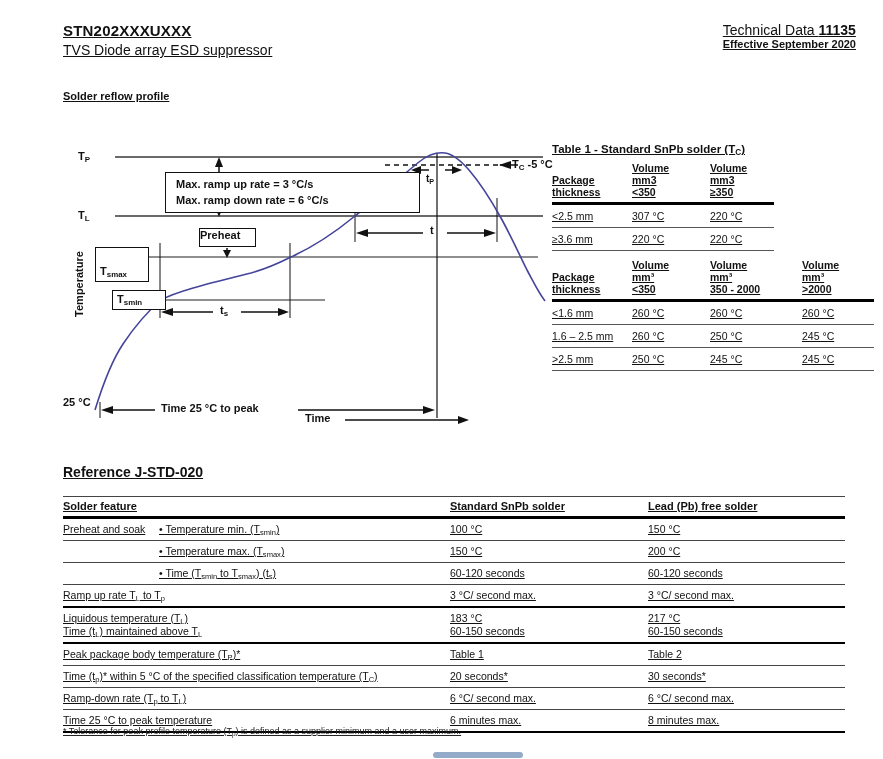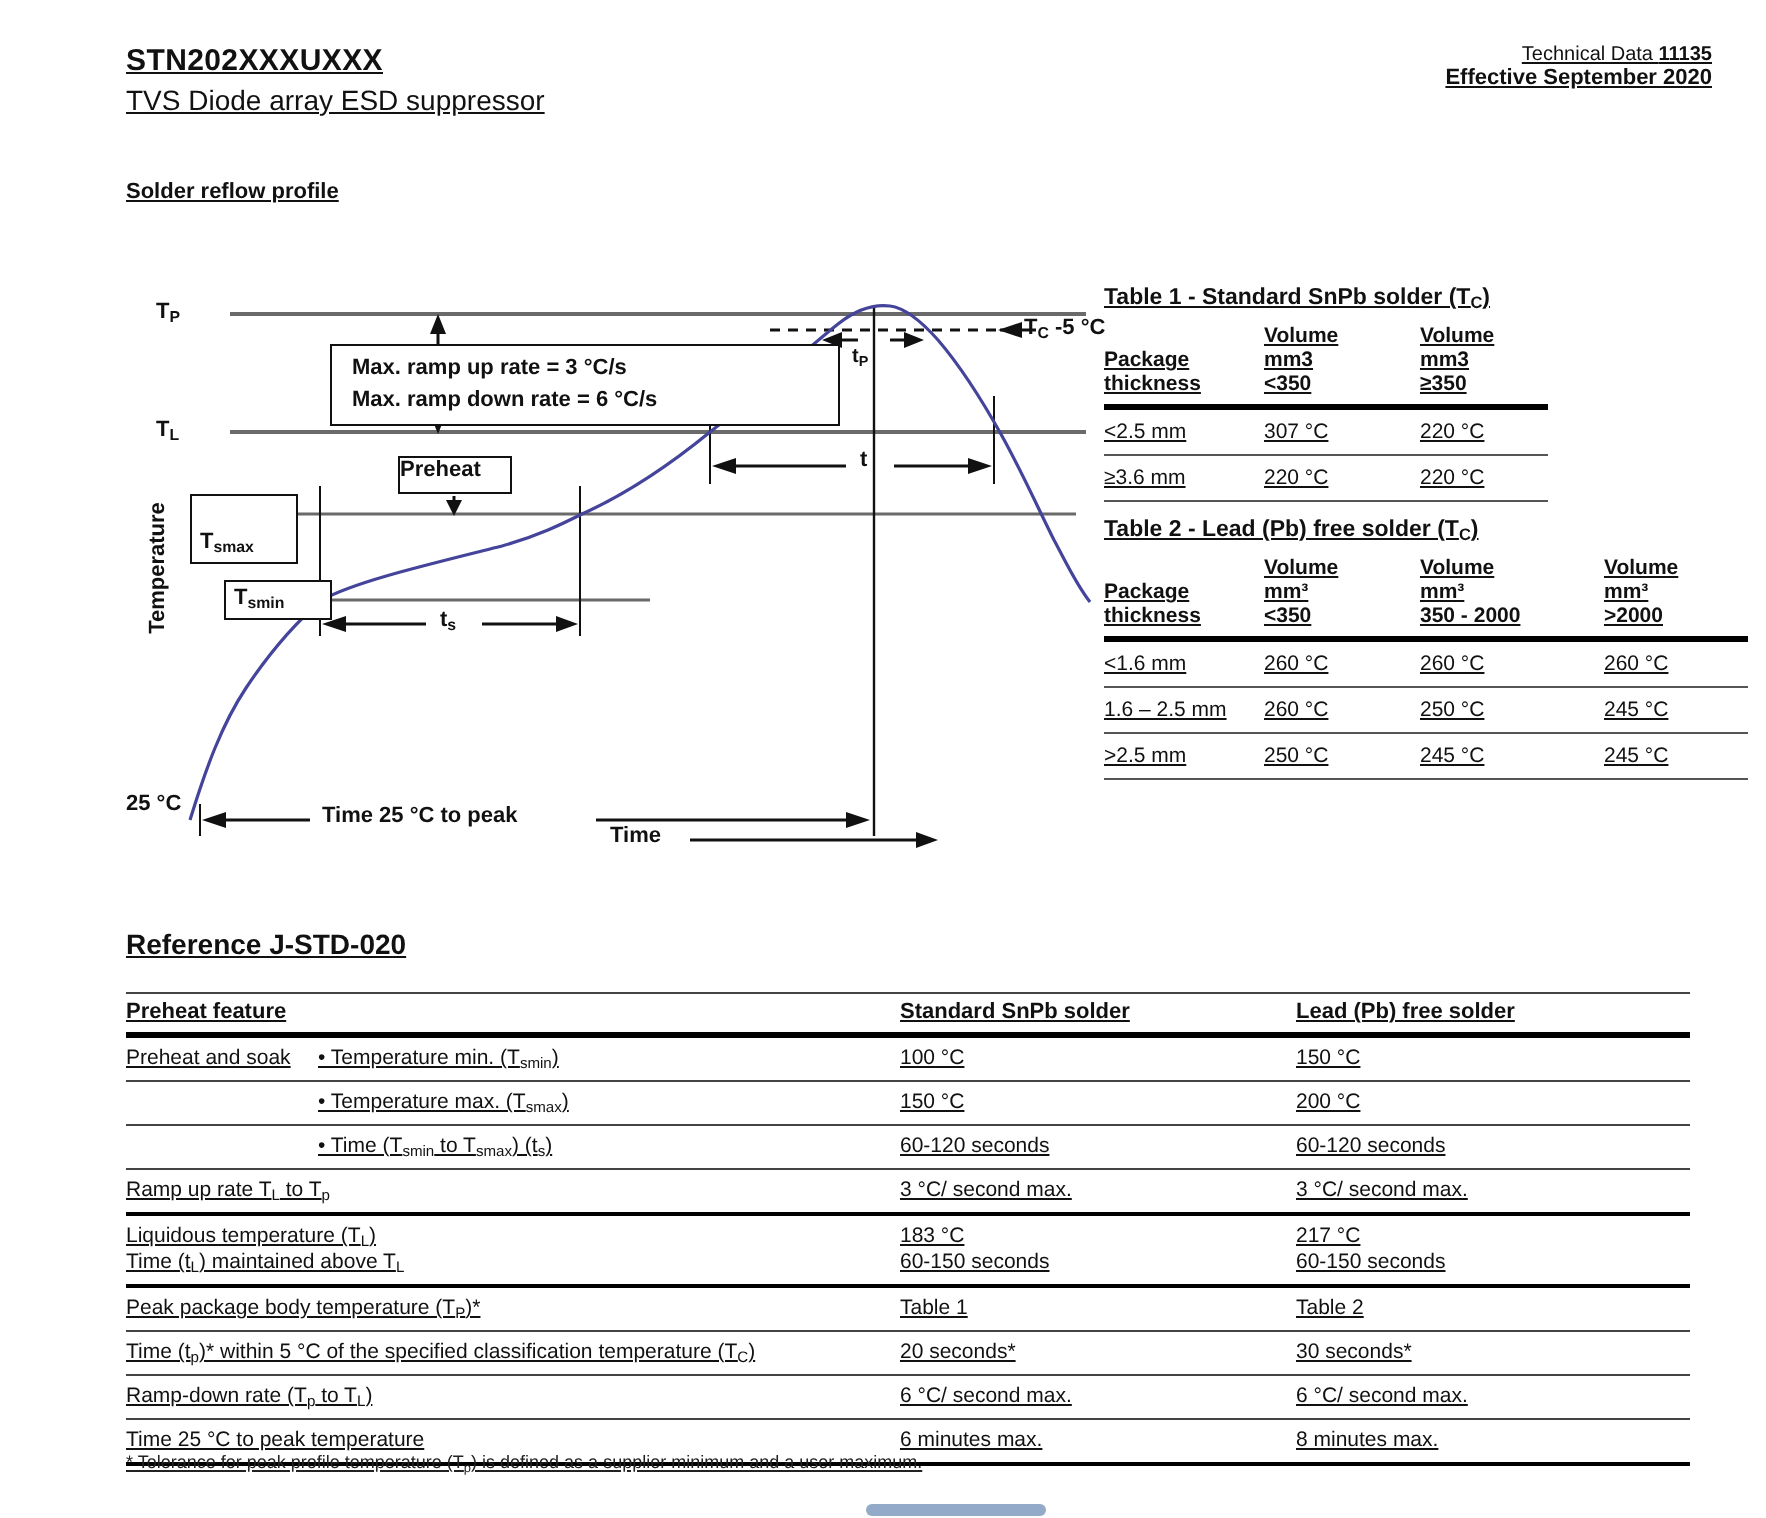--- a/index.html
+++ b/index.html
@@ -7,21 +7,21 @@
     position:relative;width:883px;height:759px;background:#ffffff;overflow:hidden;
     font-family:"Liberation Sans","DejaVu Sans",sans-serif;color:#111;
   }
   .abs{position:absolute;text-decoration:underline;}
   sub{font-size:0.72em;line-height:0;position:relative;top:0.28em;vertical-align:baseline;}
 
   
   .hdr-title{font-size:15px;font-weight:bold;letter-spacing:0.2px;}
   .hdr-sub{font-size:14px;margin-top:3px;}
   .hdr-right{text-align:right;}
-  .hdr-doc{font-size:10px;}
+  .hdr-doc{font-size:14px;text-align:center;}
   .hdr-doc b{font-weight:bold;}
   .hdr-eff{font-size:11px;font-weight:bold;margin-top:0;}
   .section-title{font-size:11px;font-weight:bold;}
 
   
   .chart{width:500px;height:300px;}
   .chart svg{position:absolute;left:0;top:0;z-index:1;}
   .chart .lbl{position:absolute;z-index:2;font-size:11px;font-weight:bold;white-space:nowrap;}
   .box{position:absolute;z-index:2;background:#fff;border:1.5px solid #111;font-size:11px;font-weight:bold;}
   .axis-y{transform:rotate(-90deg);transform-origin:center;width:120px;text-align:center;}
@@ -156,21 +156,20 @@
         <tr>
           <td>≥3.6 mm</td>
           <td>220 °C</td>
           <td>220 °C</td>
         </tr>
       </tbody>
     </table>
   </div>
 
   <div class="abs" style="left:552px;top:259px;width:325px;">
-    <div class="tbl-title">Table 2 - Lead (Pb) free solder (T<sub>C</sub>)</div>
     <table class="mini" style="width:322px;">
       <colgroup>
           <col style="width:80px">
           <col style="width:78px">
           <col style="width:92px">
           <col style="width:72px">
         </colgroup>
       <thead>
         <tr>
           <th>Package<br>thickness</th>
@@ -206,21 +205,21 @@
 
   <table class="ref abs" style="left:63px;top:496px;">
     <colgroup>
         <col style="width:96px">
         <col style="width:291px">
         <col style="width:198px">
         <col style="width:197px">
       </colgroup>
     <thead>
       <tr>
-        <th colspan="2">Preheat feature</th>
+        <th colspan="2">Solder feature</th>
         <th>Standard SnPb solder</th>
         <th>Lead (Pb) free solder</th>
       </tr>
     </thead>
     <tbody>
       <tr>
         <td>Preheat and soak</td>
         <td>• Temperature min. (T<sub>smin</sub>)</td>
         <td>100 °C</td>
         <td>150 °C</td>

